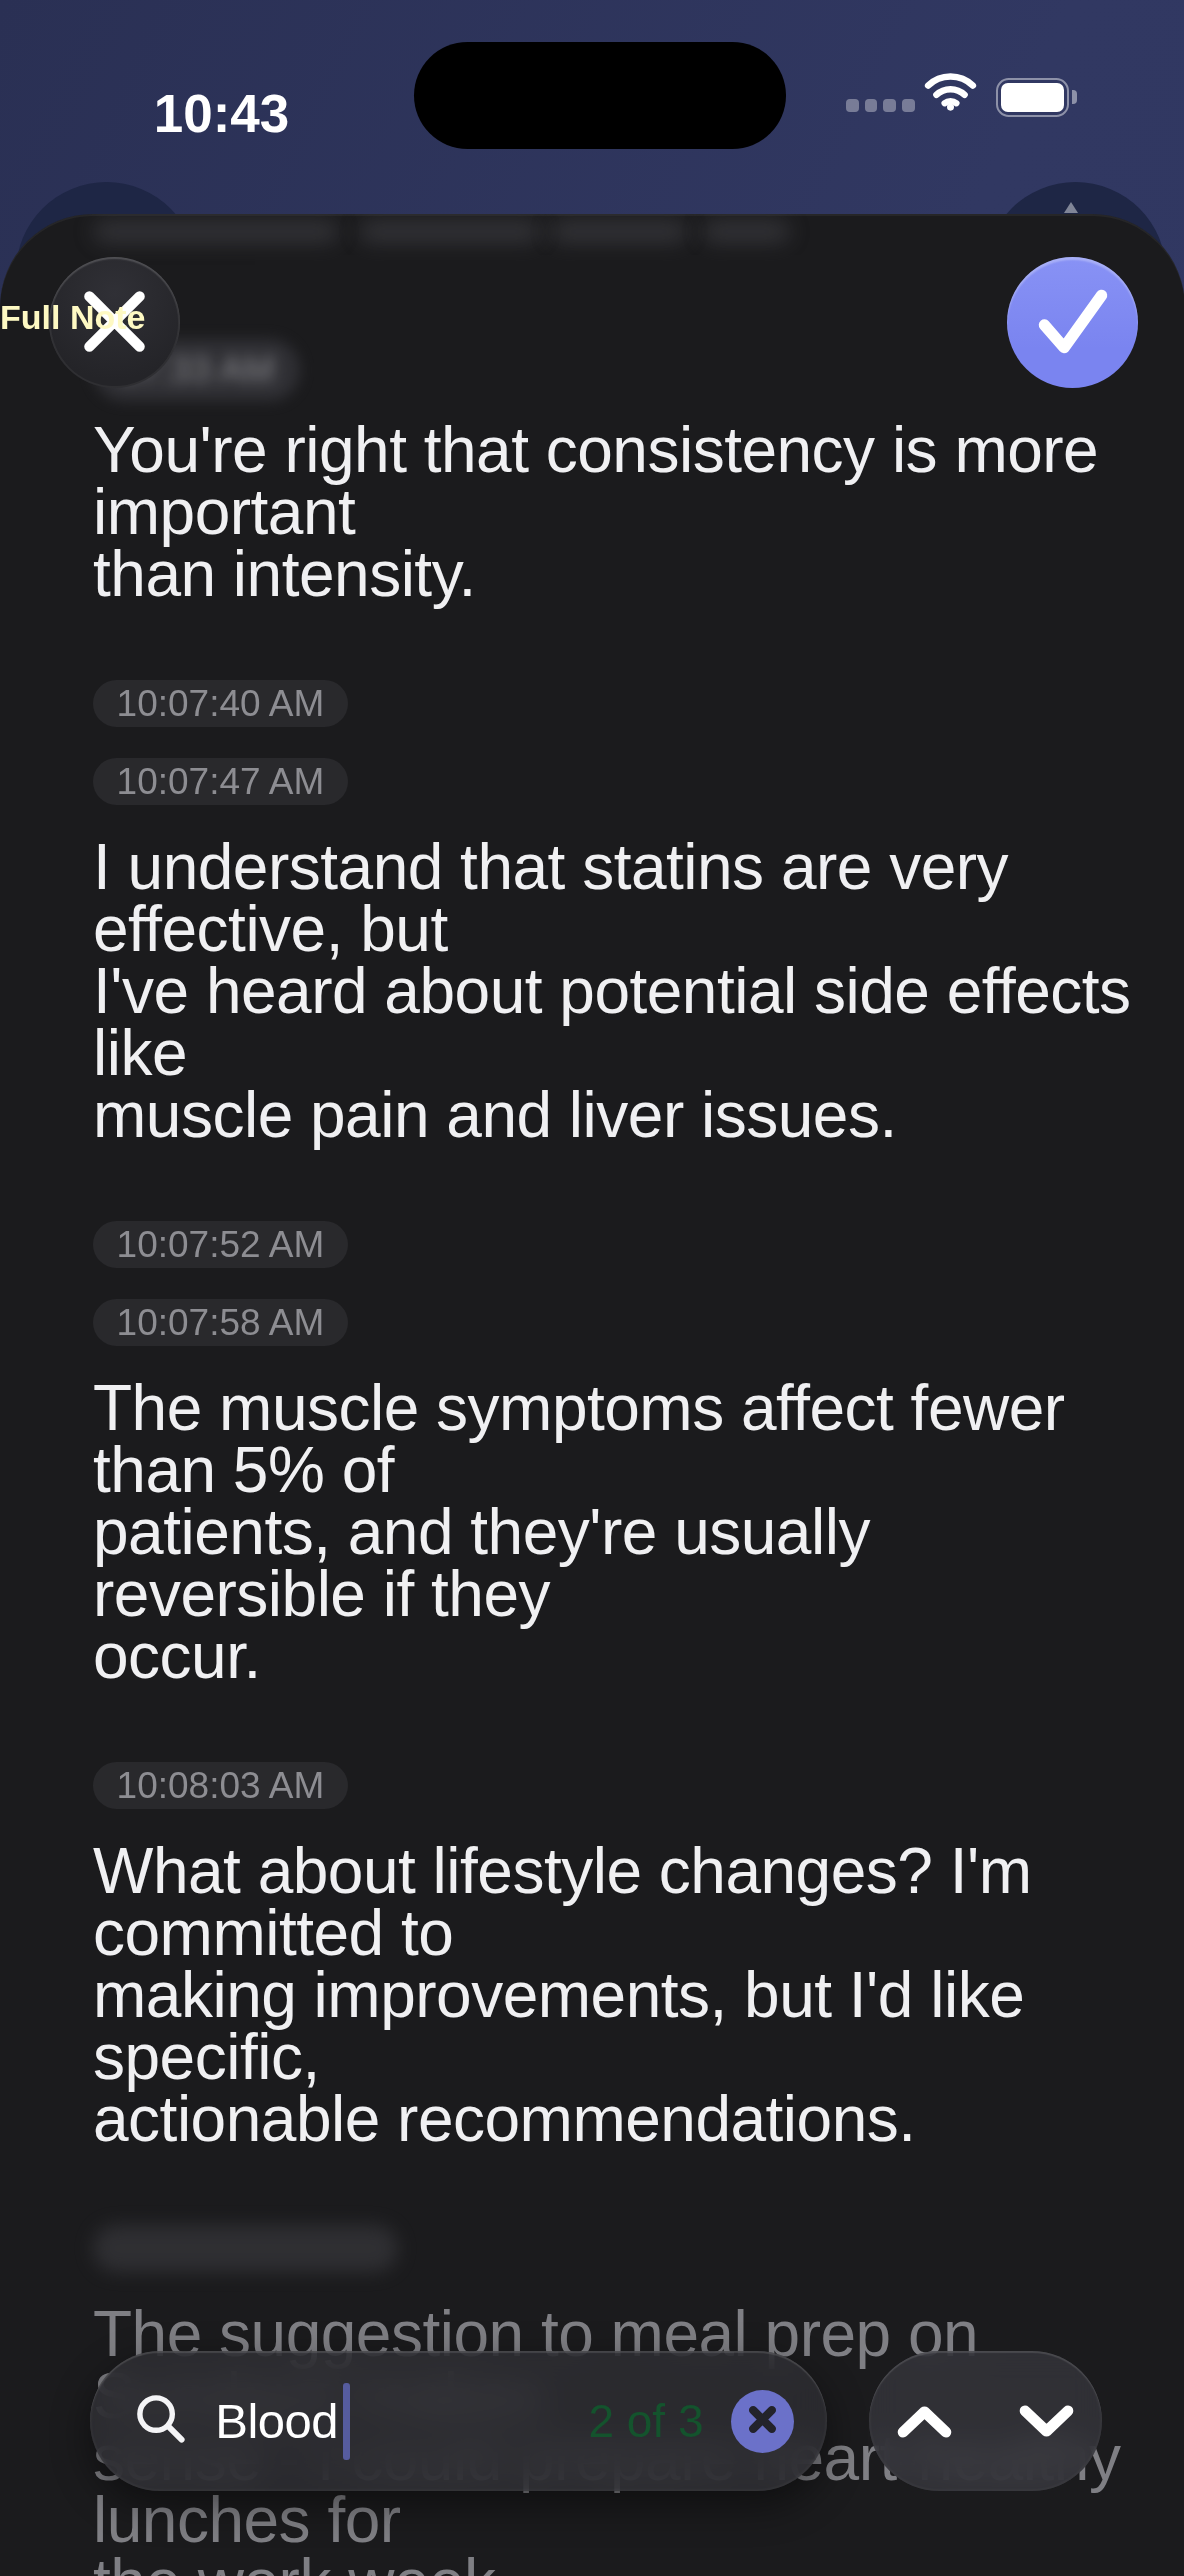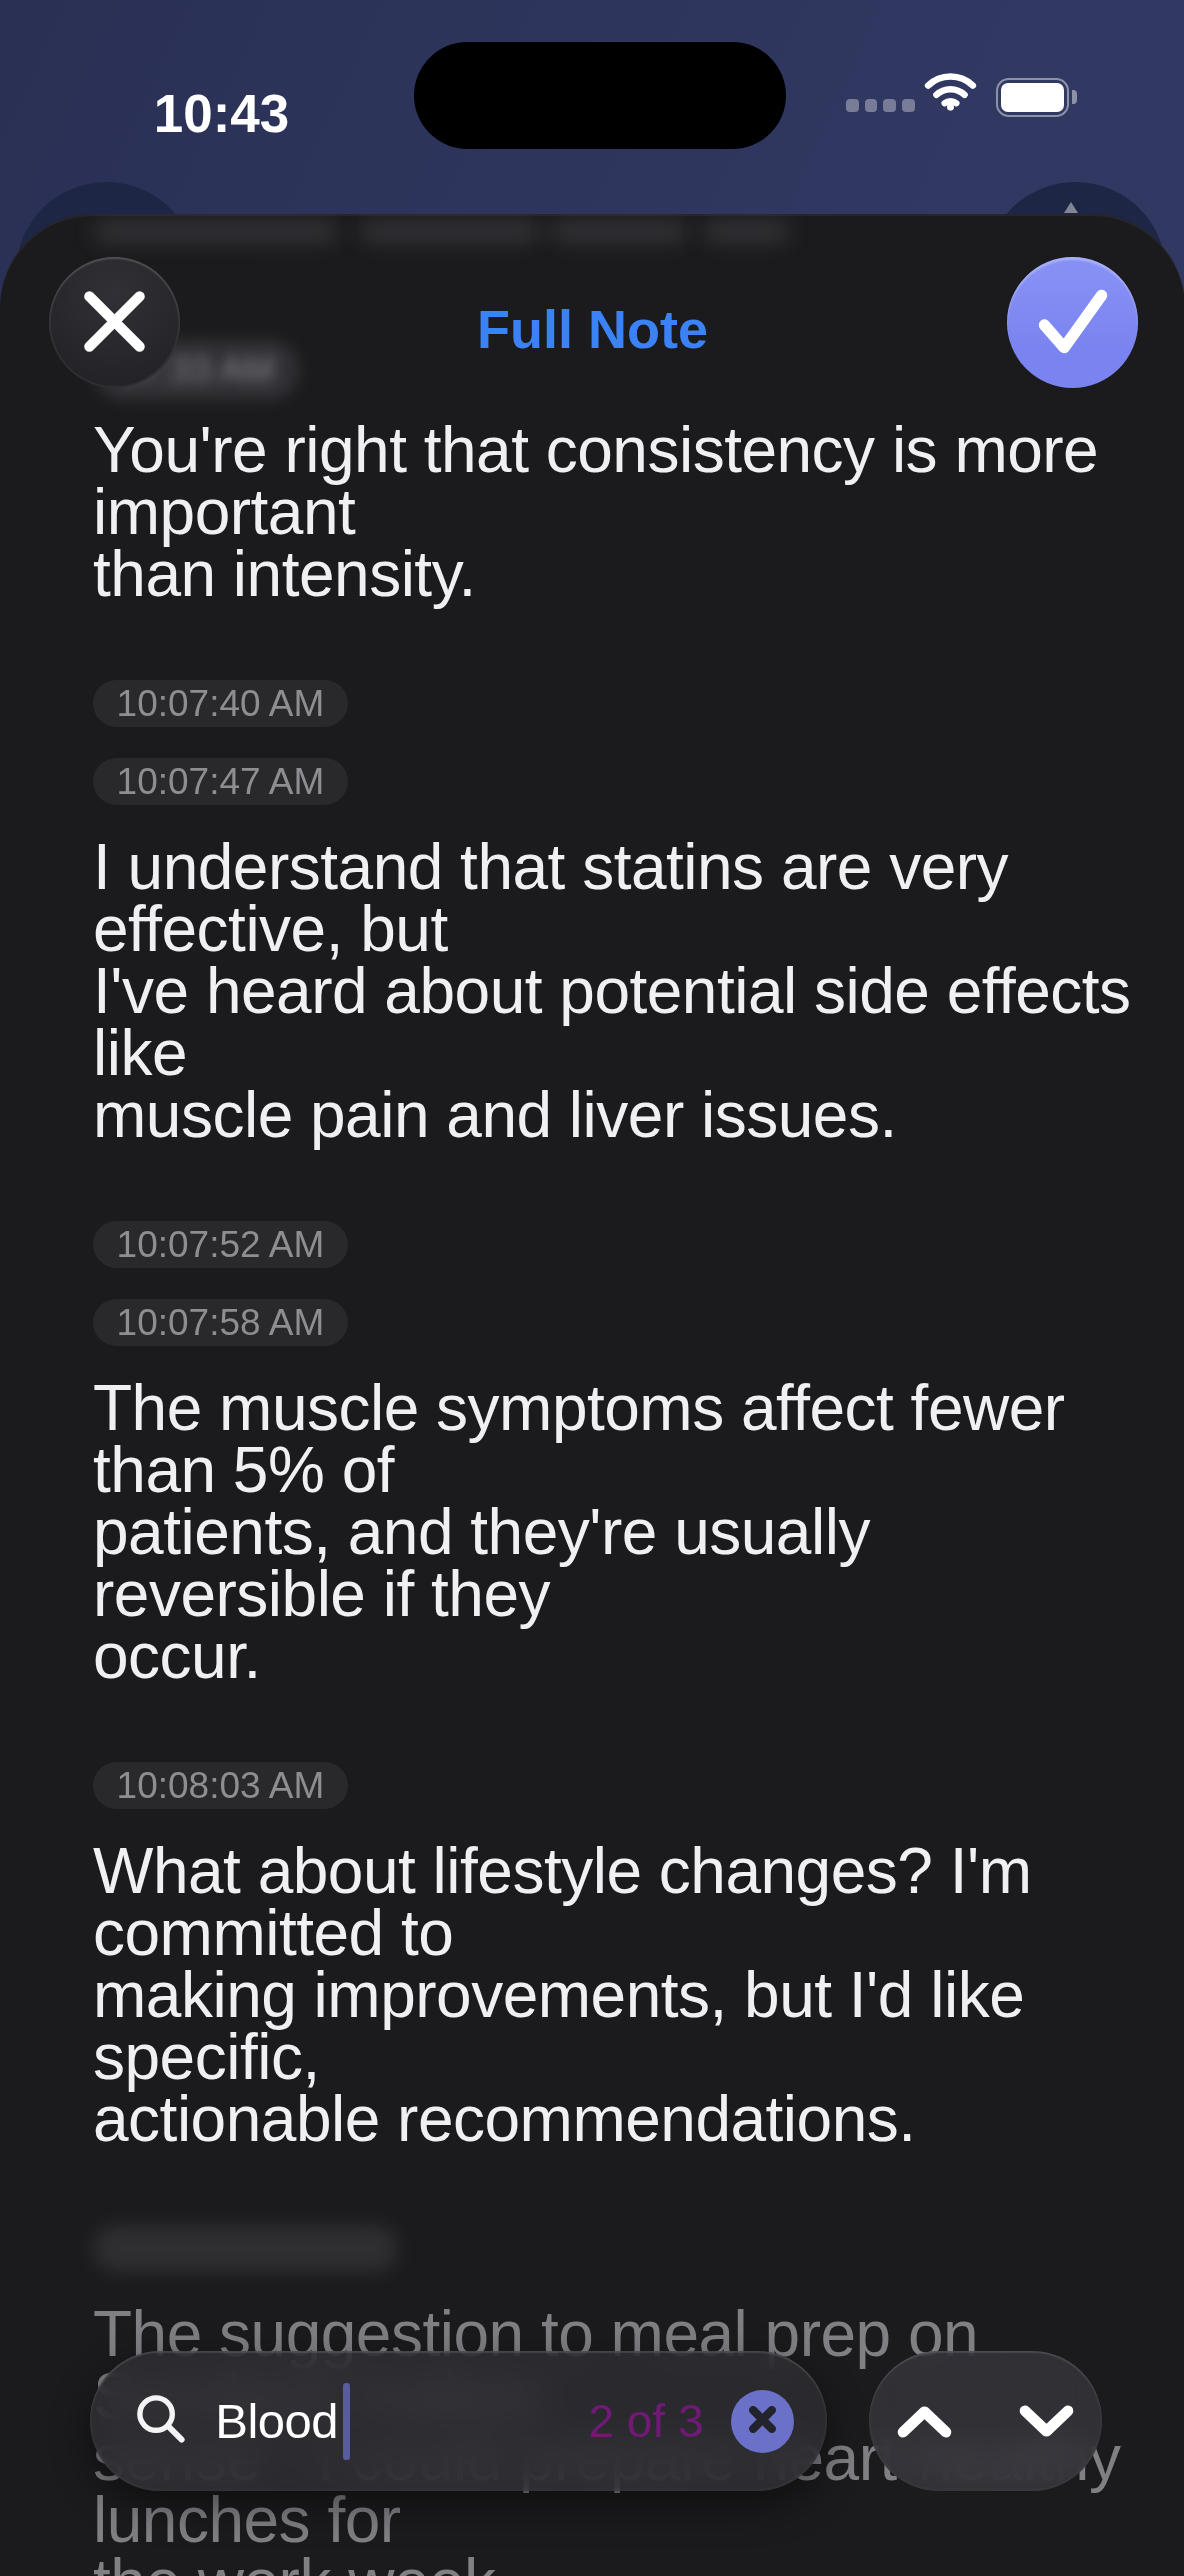--- a/index.html
+++ b/index.html
@@ -44,22 +44,22 @@
          border-radius:93px 93px 0 0;overflow:hidden;z-index:10;
          box-shadow:inset 0 2px 0 rgba(255,255,255,0.05);}
   .top-blobs .blob{position:absolute;height:21.6px;top:6.9px;border-radius:10.8px;
                    background:#55555c;filter:blur(10.8px);opacity:.45;}
   .blob.b1{left:93px;width:246px;} .blob.b2{left:359px;width:182px;}
   .blob.b3{left:550px;width:138px;} .blob.b4{left:702px;width:88px;}
   .ghost-ts{position:absolute;left:93px;top:125px;height:62px;padding:0 25.5px;
             border-radius:31px;background:#323237;color:#97979c;font-size:37px;
             display:inline-flex;align-items:center;filter:blur(6.9px);opacity:.9;z-index:2;}
   .sheet-header{position:absolute;top:0;left:0;right:0;height:208px;z-index:6;}
-  .sheet-title{position:absolute;top:84px;left:0;right:0;text-align:center;
-               font-size:54px;font-weight:700;color:#3b82f6;}
+  .sheet-title{position:absolute;top:84px;left:0;right:0;text-align:left;
+               font-size:34px;font-weight:700;color:#fef9c3;}
   .icon-btn{position:absolute;top:43px;width:131px;height:131px;border-radius:50%;
             border:none;cursor:pointer;display:flex;align-items:center;justify-content:center;}
   .close-btn{left:49px;background:radial-gradient(circle at 50% 28%,#303036,#242428 75%);
              box-shadow:inset 0 2px 2px rgba(255,255,255,0.14),inset 0 0 0 2px rgba(255,255,255,0.05);}
   .confirm-btn{left:1007px;
              background:linear-gradient(180deg,#8892f5,var(--accent) 70%);
              box-shadow:inset 0 2.9px 2px rgba(255,255,255,0.28);}
   
   .content{position:absolute;top:0;left:0;right:0;padding:205px 35px 0 93px;z-index:1;}
   .pill-row{line-height:0;margin:0 0 31px 0;}
@@ -77,21 +77,21 @@
   .search-pill{position:absolute;left:90px;top:2351px;width:737px;height:140px;
                border-radius:71px;background:rgba(46,46,51,0.78);
                backdrop-filter:blur(17.7px);-webkit-backdrop-filter:blur(17.7px);
                box-shadow:inset 0 2px 1px rgba(255,255,255,0.10),
                           inset 0 0 2px 2px rgba(255,255,255,0.03),
                           0 13.8px 39px rgba(0,0,0,0.45);
                display:flex;align-items:center;padding:0 33px;}
   .search-icon{margin:0 25.5px 0 9.8px;flex:none;}
   .query{font-size:49px;color:#fff;letter-spacing:-0.5px;}
   .caret{width:6.9px;height:77px;border-radius:2.9px;background:#565c9e;margin-left:4.9px;flex:none;}
-  .counter{margin-left:auto;font-size:46px;color:#701a75;margin-right:27.5px;}
+  .counter{margin-left:auto;font-size:46px;color:#14532d;margin-right:27.5px;}
   .clear-btn{width:63px;height:63px;border-radius:50%;background:#6b71c9;border:none;
              display:flex;align-items:center;justify-content:center;cursor:pointer;flex:none;}
   .nav-pill{position:absolute;left:869px;top:2351px;width:233px;height:140px;
             border-radius:71px;background:rgba(54,54,60,0.78);
             backdrop-filter:blur(13.8px);-webkit-backdrop-filter:blur(13.8px);
             box-shadow:inset 0 2px 1px rgba(255,255,255,0.10),
                        inset 0 0 2px 2px rgba(255,255,255,0.03);
             display:flex;align-items:center;justify-content:center;gap:63px;}
   .nav-btn{background:none;border:none;padding:0;width:59px;height:39px;cursor:pointer;}
 </style>

